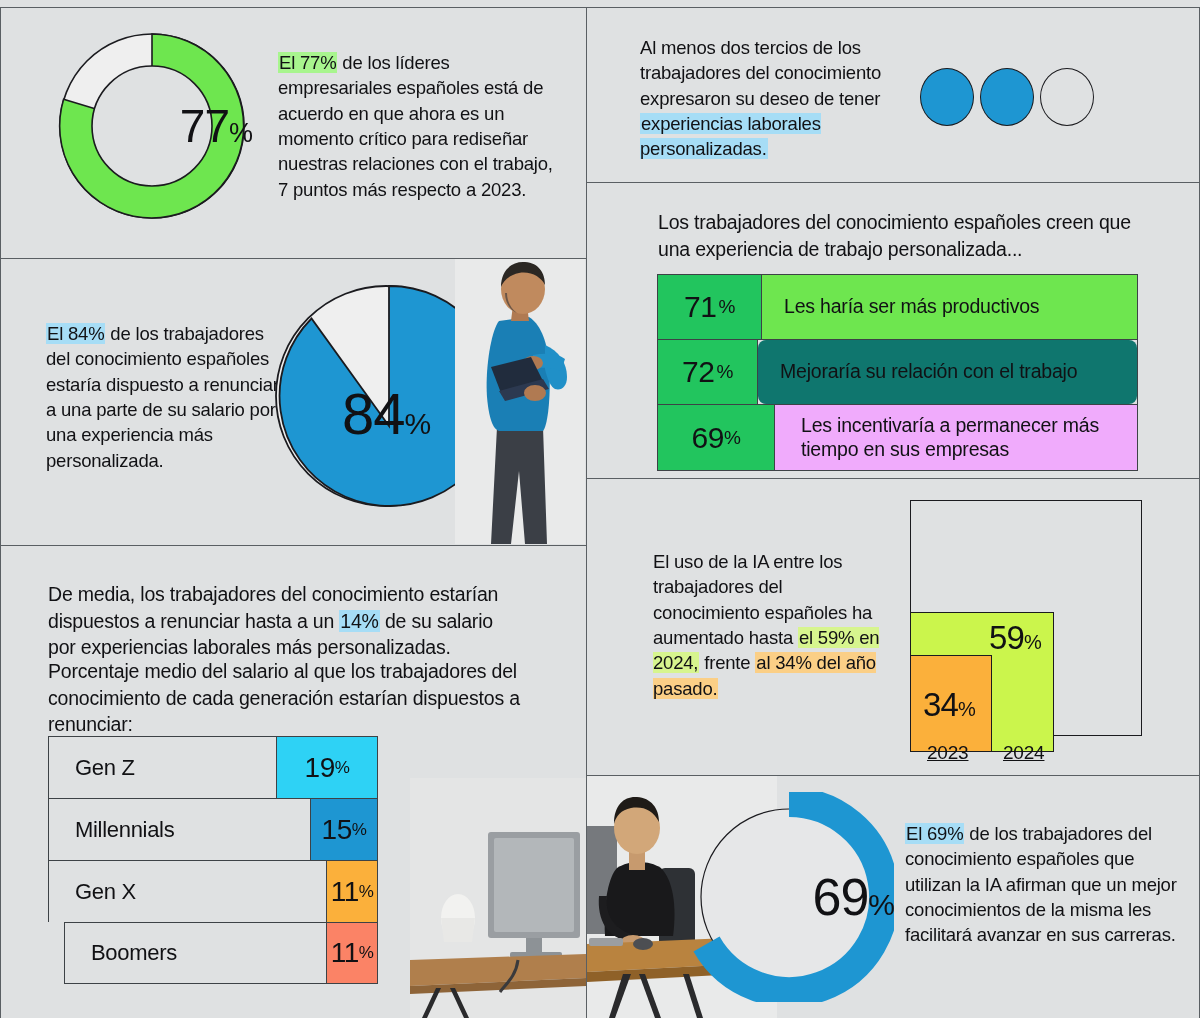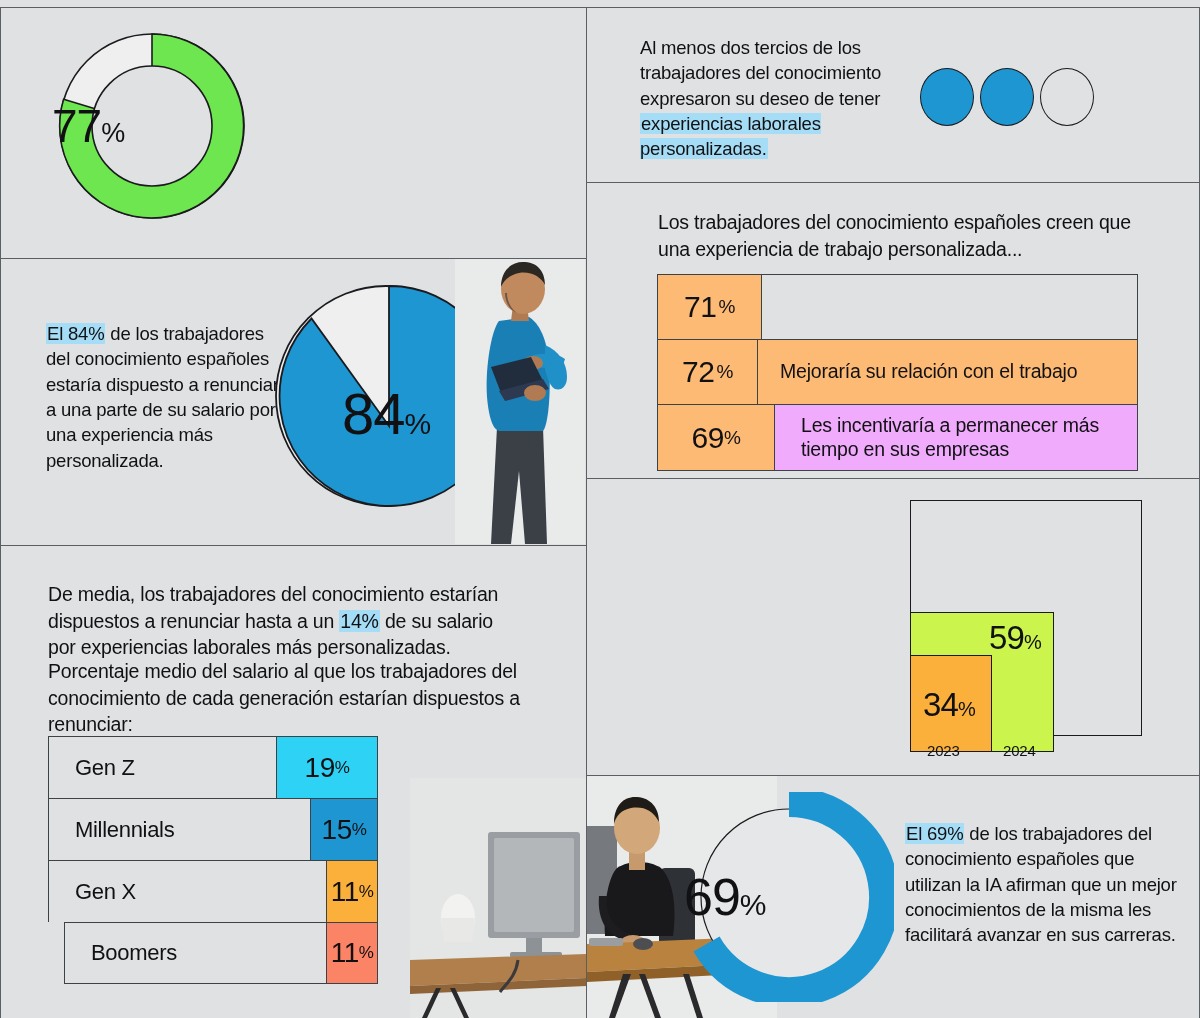--- a/index.html
+++ b/index.html
@@ -29,21 +29,21 @@
   .body-text.big { font-size: 19.5px; }
   .hl-green { background: #a8f58e; padding: 0 1px; }
   .hl-blue  { background: #a6ddf6; padding: 0 1px; }
   .hl-yellowgreen { background: #d7f58e; padding: 0 1px; }
   .hl-orange { background: #fbcf86; padding: 0 1px; }
 
   
   .donut-wrap { position: absolute; }
   .donut-label {
     position: absolute; inset: 0;
-    display: flex; align-items: center; justify-content: flex-start;
+    display: flex; align-items: center; justify-content: flex-end;
     pointer-events: none;
   }
   .big-num { font-size: 46px; font-weight: 500; letter-spacing: -1px; line-height: 1; }
   .big-num .pct { font-size: 27px; font-weight: 500; }
 
   
   .circles { position: absolute; display: flex; gap: 6px; }
   .circ {
     width: 54px; height: 58px; border-radius: 50%;
     border: 1.4px solid #1b1b1f;
@@ -52,21 +52,21 @@
   .circ.empty  { background: transparent; }
 
   
   .belief-table { position: absolute; border: 1.4px solid #3d4246; }
   .belief-row { display: flex; border-bottom: 1.4px solid #3d4246; }
   .belief-row:last-child { border-bottom: none; }
   .belief-pct {
     width: 104px; flex: 0 0 104px;
     display: flex; align-items: center; justify-content: center;
     border-right: 1.4px solid #3d4246;
-    background: #fdba74;
+    background: #22c55e;
     font-size: 30px; font-weight: 500; letter-spacing: -0.5px;
   }
   .belief-pct .pct { font-size: 19px; margin-left: 2px; }
   .belief-pct.tight .pct { margin-left: 0px; font-size: 19px; }
   .belief-bar {
     flex: 1; display: flex; align-items: center;
     font-size: 19.5px; font-weight: 500; letter-spacing: -0.2px;
     padding-left: 22px; line-height: 1.22;
   }
 
@@ -88,21 +88,21 @@
   .gen-val .pct { font-size: 17px; }
 
   
   .ai-chart { position: absolute; }
   .ai-frame { position: absolute; border: 1.4px solid #1b1b1f; background: #dfe1e2; }
   .ai-bar { position: absolute; border: 1.4px solid #1b1b1f; display: flex; margin-top: 16px; }
   .ai-bar .v {
     position: absolute; font-size: 33px; font-weight: 500; letter-spacing: -0.8px;
   }
   .ai-bar .v .pct { font-size: 20px; }
-  .ai-year { position: absolute; font-size: 15px; font-weight: 500; letter-spacing: -0.2px; }
+  .ai-year { position: absolute; font-size: 19px; font-weight: 500; letter-spacing: -0.2px; text-decoration: underline; }
 
   
   .photo { position: absolute; }
 </style>
 </head>
 <body>
 
 <div class="page">
 
   <div class="hline" style="left:0;top:7px;width:1200px;"></div>
@@ -124,20 +124,23 @@
 
         <path d="M100,100 L100,8 A92,92 0 1,1 11.6,73.3 Z" fill="#6ee64f" stroke="#1b1b1f" stroke-width="1.6"></path>
 
         <circle cx="100" cy="100" r="60" fill="#dfe1e2" stroke="#1b1b1f" stroke-width="1.6"></circle>
       </svg>
       <div class="donut-label">
         <span class="big-num"><span>77</span><span class="pct">%</span></span>
       </div>
     </div>
 
+    <div class="body-text" style="position:absolute;left:278px;top:42px;width:285px;">
+      <span class="hl-green">El 77%</span><span> de los líderes empresariales españoles está de acuerdo en que ahora es un momento crítico para rediseñar nuestras relaciones con el trabajo, 7 puntos más respecto a 2023.</span>
+    </div>
   </div>
 
   <div class="panel" style="left:0;top:259px;width:586px;height:286px;">
 
     <div class="body-text" style="position:absolute;left:46px;top:62px;width:240px;">
       <span class="hl-blue">El 84%</span><span> de los trabajadores del conocimiento españoles estaría dispuesto a renunciar a una parte de su salario por una experiencia más personalizada.</span>
     </div>
 
     <div style="position:absolute;left:271px;top:22px;width:230px;height:230px;">
       <svg width="230" height="230" viewBox="0 0 230 230">
@@ -251,39 +254,43 @@
 
   <div class="panel" style="left:587px;top:183px;width:612px;height:294px;">
     <div class="body-text big" style="position:absolute;left:71px;top:26px;width:475px;">Los trabajadores del conocimiento españoles creen que una experiencia de trabajo personalizada...</div>
 
     <div class="belief-table" style="left:70px;top:91px;width:481px;">
       <div class="belief-row" style="height:65px;">
         <div class="belief-pct">
           <span>71</span>
             <span class="pct">%</span>
         </div>
+        <div class="belief-bar" style="background:#6ee64f;">Les haría ser más productivos</div>
       </div>
       <div class="belief-row" style="height:65px;">
         <div class="belief-pct" style="width:100px;flex:0 0 100px;">
           <span>72</span>
             <span class="pct">%</span>
         </div>
-        <div class="belief-bar" style="background:#fdba74;">Mejoraría su relación con el trabajo</div>
+        <div class="belief-bar" style="background:#0f766e;border-radius:8px;">Mejoraría su relación con el trabajo</div>
       </div>
       <div class="belief-row" style="height:65px;">
         <div class="belief-pct tight" style="width:117px;flex:0 0 117px;">
           <span>69</span>
             <span class="pct">%</span>
         </div>
         <div class="belief-bar" style="background:#f0abfc;padding-left:26px;">Les incentivaría a permanecer más tiempo en sus empresas</div>
       </div>
     </div>
   </div>
 
   <div class="panel" style="left:587px;top:479px;width:612px;height:295px;">
+    <div class="body-text" style="position:absolute;left:66px;top:70px;width:230px;">
+      <span>El uso de la IA entre los trabajadores del conocimiento españoles ha aumentado hasta </span><span class="hl-yellowgreen">el 59% en 2024,</span><span> frente </span><span class="hl-orange">al 34% del año pasado.</span>
+    </div>
 
     <div class="ai-chart" style="left:322px;top:20px;width:250px;height:270px;">
 
       <div class="ai-frame" style="left:1px;top:1px;width:232px;height:236px;"></div>
 
       <div class="ai-bar" style="left:1px;top:97px;width:144px;height:140px;background:#cbf54c;">
         <span class="v" style="right:12px;top:6px;"><span>59</span><span class="pct">%</span></span>
       </div>
 
       <div class="ai-bar" style="left:1px;top:140px;width:82px;height:97px;background:#fbb03b;">

